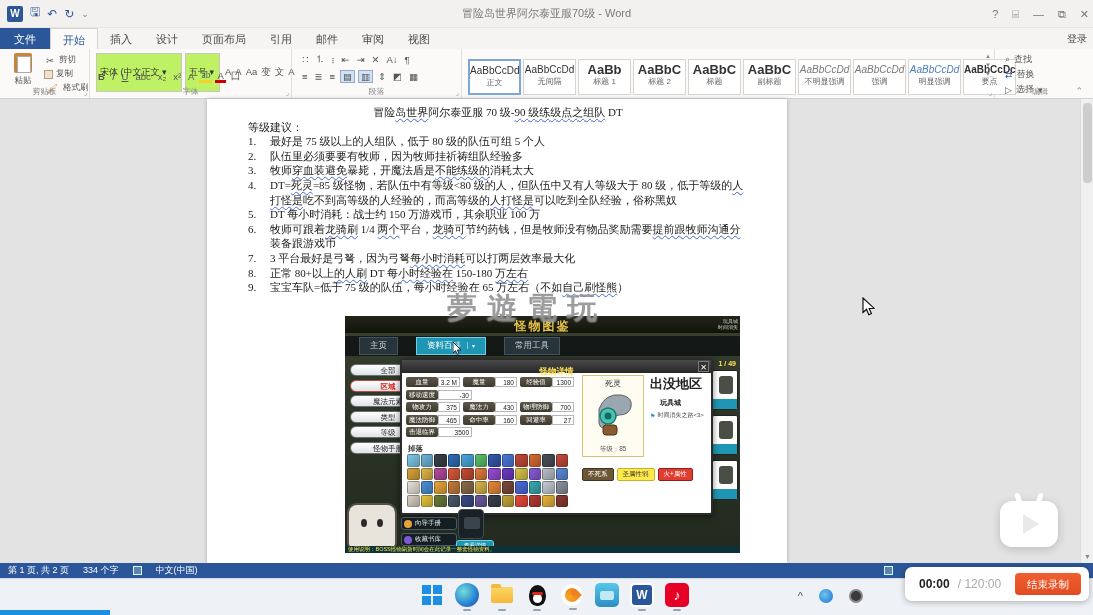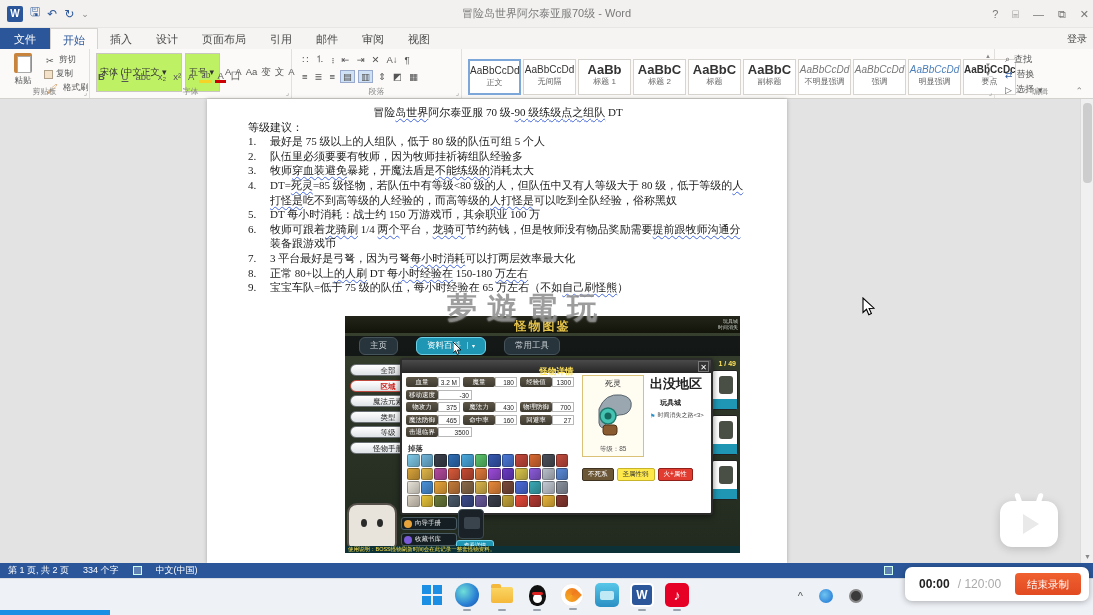--- a/index.html
+++ b/index.html
@@ -71,21 +71,21 @@
   #tvlogo:before { left:16px; transform:rotate(-20deg); }
   #tvlogo:after { right:16px; transform:rotate(20deg); }
   .tvplay { position:absolute; left:23px; top:13px; width:0; height:0; border-left:16px solid #e9e9e9; border-top:10px solid transparent; border-bottom:10px solid transparent; }
 
   
   #game { position:absolute; left:345px; top:316px; width:395px; height:237px; background:linear-gradient(180deg,#39422f 0%,#2c3527 40%,#222a1f 100%); overflow:hidden; font-family:"Liberation Sans","DejaVu Sans",sans-serif; }
   .g-titlebar { position:absolute; left:0; top:0; width:395px; height:17px; background:linear-gradient(180deg,#23241a,#121309); text-align:center; }
   .g-title { font-size:12px; font-weight:bold; color:#e6c34a; line-height:20px; letter-spacing:2px; }
   .g-minimap { position:absolute; right:2px; top:2px; font-size:5px; color:#cfd8cf; text-align:right; line-height:6px; }
   .g-tabs { position:absolute; left:0; top:20px; width:395px; height:20px; background:rgba(14,18,20,.85); display:flex; align-items:center; gap:18px; padding-left:14px; }
-  .g-tab { font-size:8.5px; color:#cdd4d8; background:#28343b; border:1px solid #45535b; border-radius:6px; padding:2px 10px; }
+  .g-tab { font-size:8.5px; color:#cdd4d8; background:#28343b; border:1px solid #45535b; border-radius:0; padding:2px 10px; }
   .g-tab.active { background:#1f97b4; color:#fff; border-color:#6dd2e8; }
   .g-tab-arrow { display:inline-block; margin-left:6px; border-left:1px solid #6dd2e8; padding-left:4px; font-size:6px; }
   .g-cursor { position:absolute; left:108px; top:26px; z-index:5; }
   .g-side { position:absolute; left:5px; top:48px; width:76px; display:flex; flex-direction:column; gap:3.5px; }
   .g-pill { height:12px; background:linear-gradient(180deg,#ffffff,#dfe3e6); border:1px solid #6a6f73; border-radius:6px; font-size:7.5px; color:#222; text-align:center; line-height:11px; }
   .g-pill.sel { color:#d2201a; font-weight:bold; border-color:#c04a40; }
   .g-pageind { position:absolute; right:4px; top:44px; font-size:7px; color:#ffe25a; font-weight:bold; }
   .g-cards { position:absolute; right:2px; top:54px; width:26px; display:flex; flex-direction:column; gap:5px; }
   .g-card { height:40px; background:#fff; border:1px solid #222; border-radius:2px; position:relative; }
   .g-card:after { content:""; position:absolute; left:0; bottom:0; width:100%; height:10px; background:#1f97b4; }

